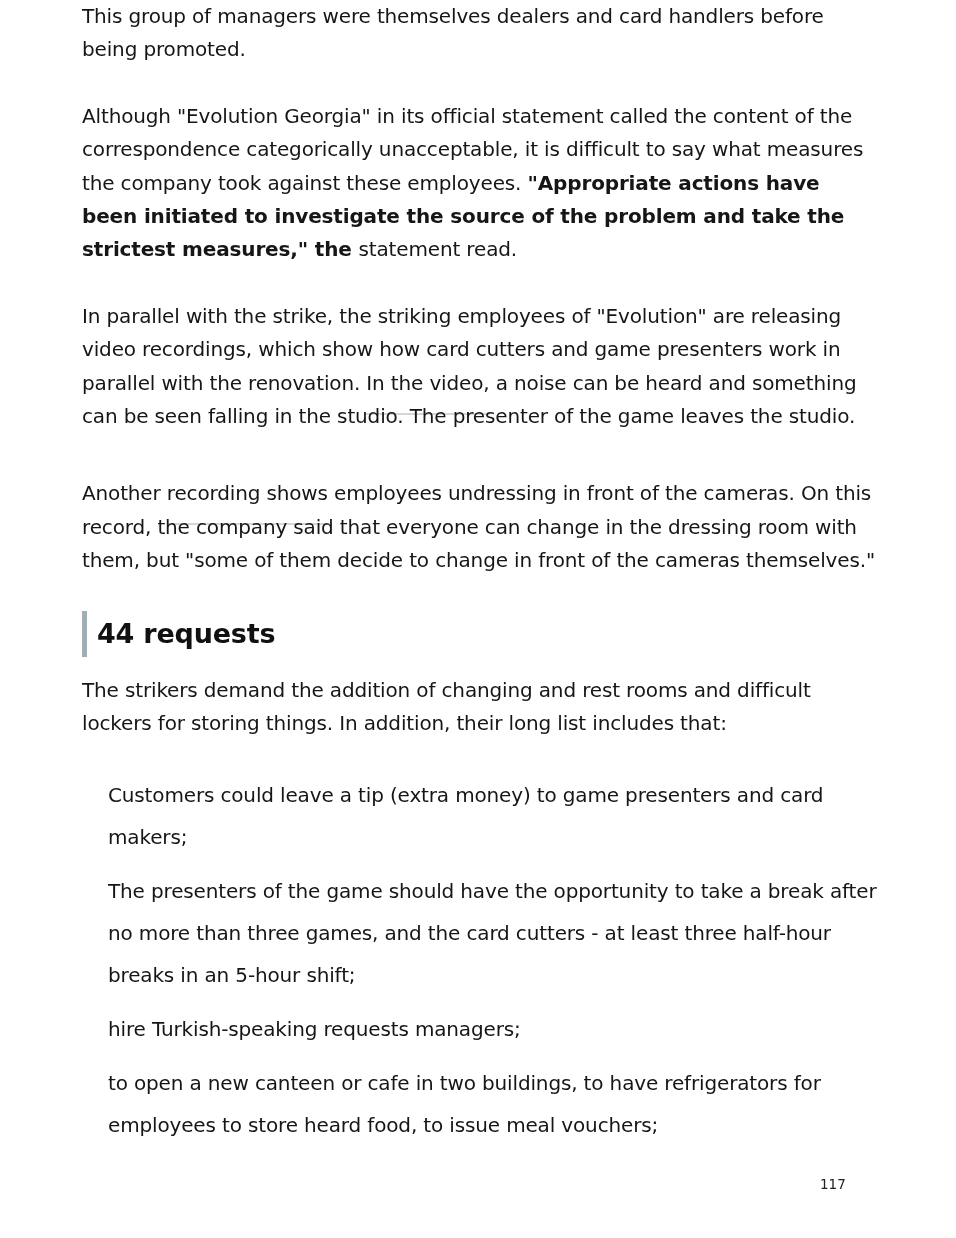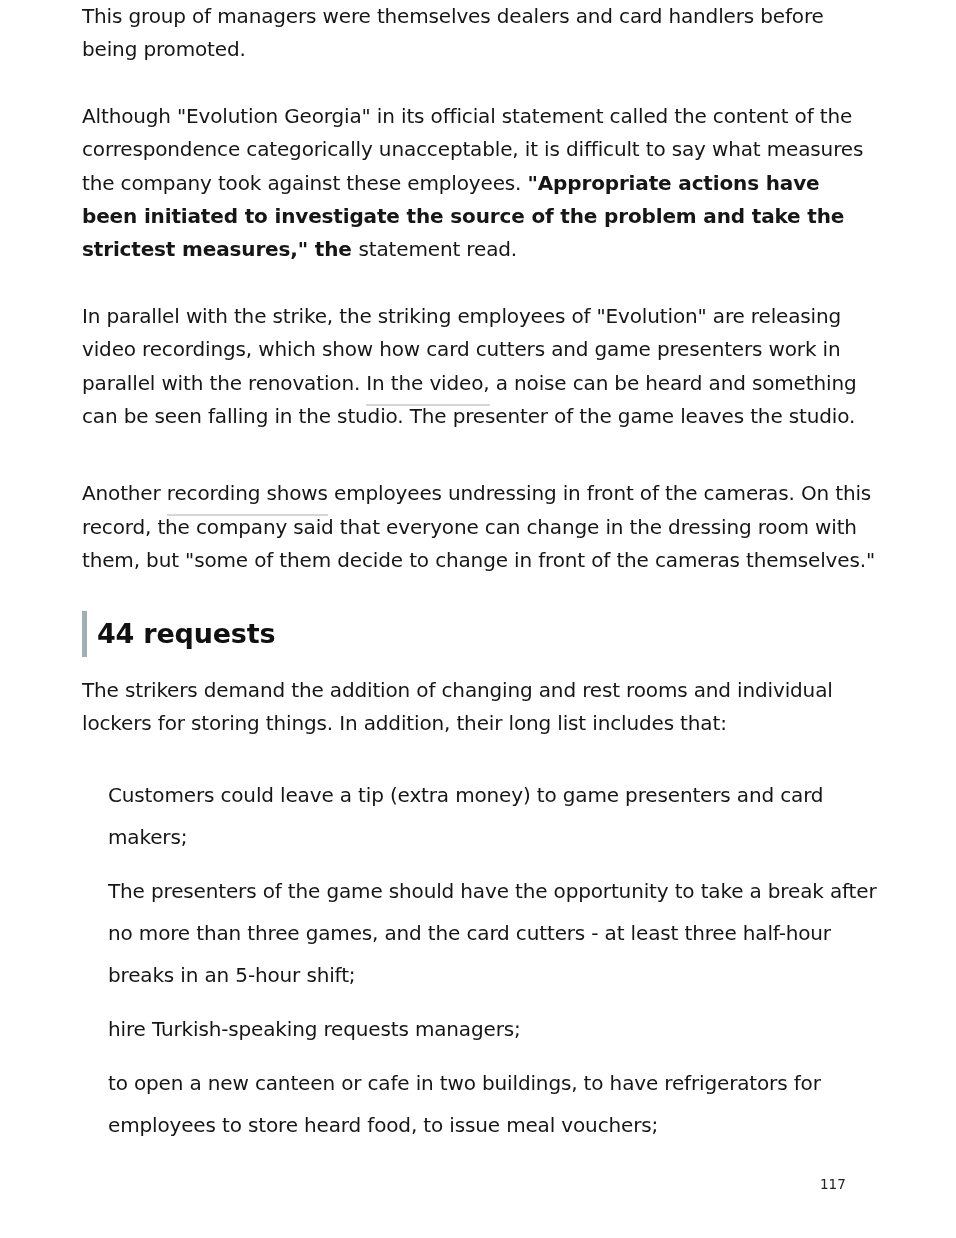--- a/index.html
+++ b/index.html
@@ -27,21 +27,21 @@
     line-height: 33.4px;
     letter-spacing: -0.15px;
     margin-bottom: 33px;
   }
   .para.extra-gap { margin-top: 44px; }
   .bold-quote { font-weight: 700; }
   .inline-link {
     color: inherit;
     text-decoration: none;
     border-bottom: 2px solid #d6d6d6;
-    padding-bottom: 9px;
+    padding-bottom: 18px;
     cursor: pointer;
   }
   .heading {
     font-size: 27px;
     font-weight: 700;
     line-height: 46px;
     letter-spacing: -0.2px;
     border-left: 5px solid #a2aeb6;
     padding-left: 10px;
     margin: 0 0 17px 0;
@@ -76,21 +76,21 @@
     <p class="para">This group of managers were themselves dealers and card handlers before being promoted.</p>
 
     <p class="para"><span>Although "Evolution Georgia" in its official statement called the content of the correspondence categorically unacceptable, it is difficult to say what measures the company took against these employees. </span><span class="bold-quote">"Appropriate actions have been initiated to investigate the source of the problem and take the strictest measures," the </span><span>statement read.</span></p>
 
     <p class="para"><span>In parallel with the strike, the striking employees of "Evolution" are releasing video recordings, which show how card cutters and game presenters work in parallel with the renovation. </span><span class="inline-link">In the video,</span><span> a noise can be heard and something can be seen falling in the studio. The presenter of the game leaves the studio.</span></p>
 
     <p class="para extra-gap"><span>Another </span><span class="inline-link">recording shows</span><span> employees undressing in front of the cameras. On this record, the company said that everyone can change in the dressing room with them, but "some of them decide to change in front of the cameras themselves."</span></p>
 
     <h2 class="heading">44 requests</h2>
 
-    <p class="para">The strikers demand the addition of changing and rest rooms and individual lockers for storing things. In addition, their long list includes that:</p>
+    <p class="para">The strikers demand the addition of changing and rest rooms and difficult lockers for storing things. In addition, their long list includes that:</p>
 
     <ul class="req-list">
       <li>Customers could leave a tip (extra money) to game presenters and card makers;</li>
       <li>The presenters of the game should have the opportunity to take a break after no more than three games, and the card cutters - at least three half-hour breaks in an 5-hour shift;</li>
       <li>hire Turkish-speaking requests managers;</li>
       <li>to open a new canteen or cafe in two buildings, to have refrigerators for employees to store heard food, to issue meal vouchers;</li>
     </ul>
 
   </div>
 

